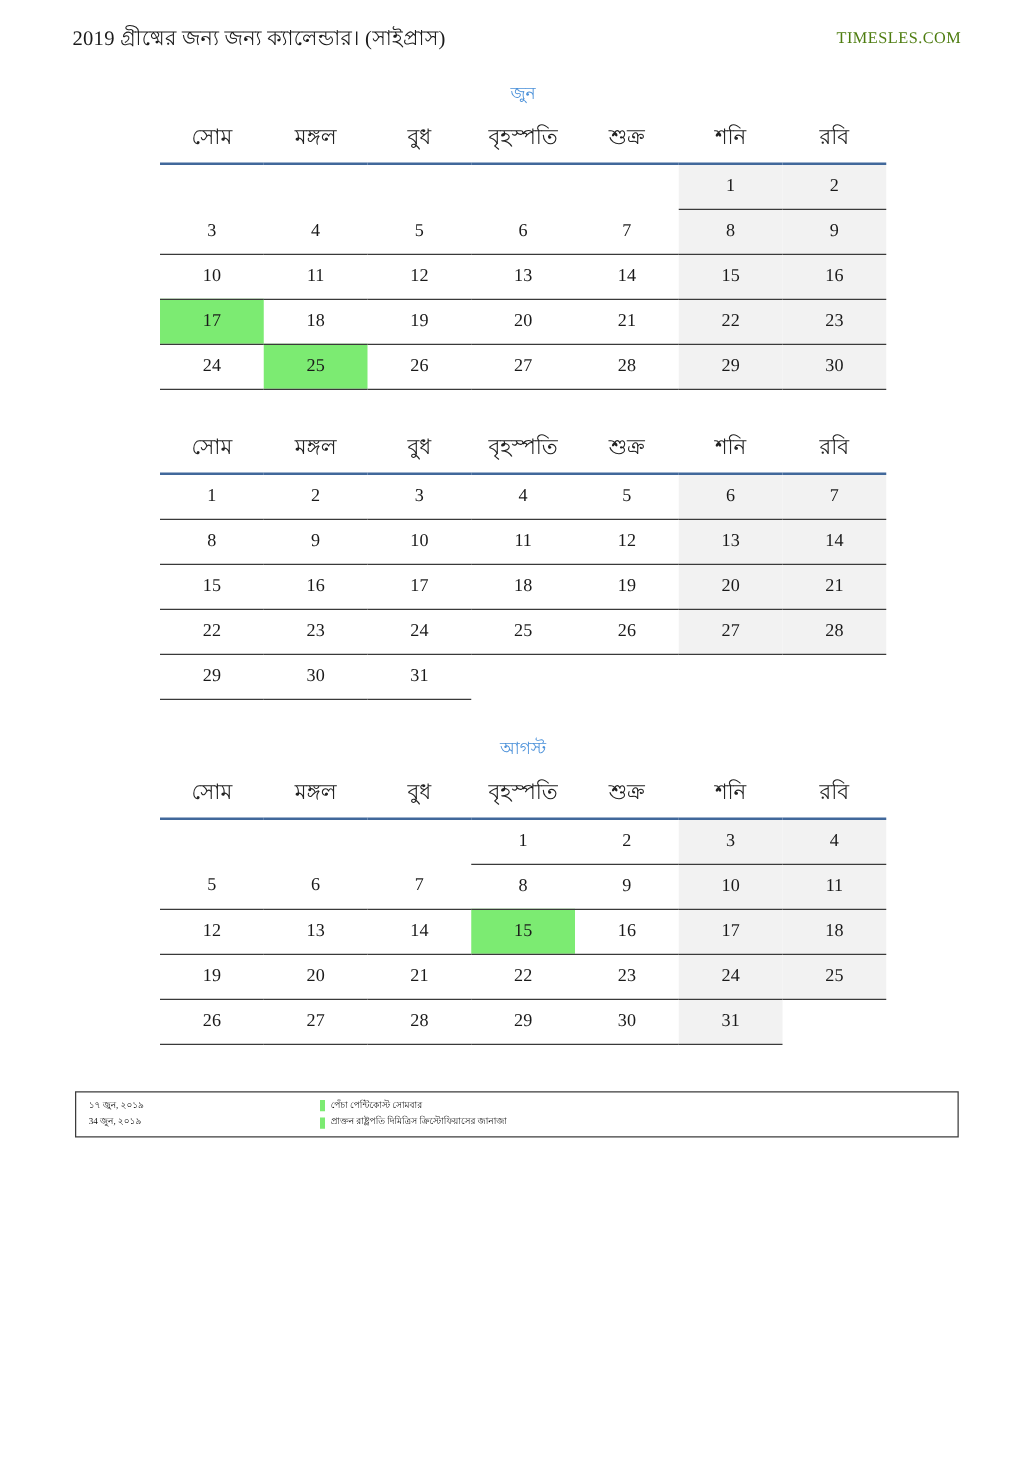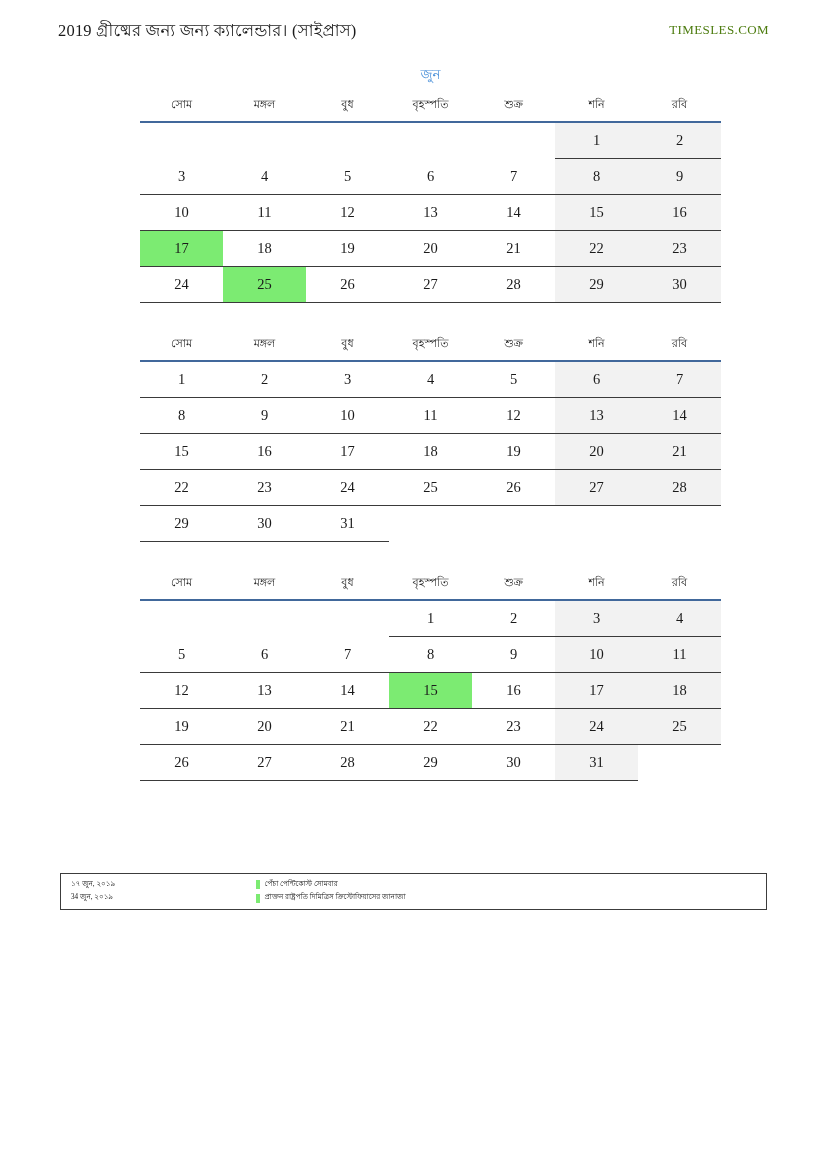--- a/index.html
+++ b/index.html
@@ -49,21 +49,21 @@
     font-family: "Liberation Serif", "DejaVu Serif", serif;
     color: #4d7c0f;
     letter-spacing: 0.4px;
     white-space: nowrap;
   }
 
   
   .months-wrap {
     position: absolute;
     top: 68px;
-    left: 140px;
+    left: 128px;
     width: 581px;
   }
   .month-block {
     width: 581px;
     margin-bottom: 32px;
   }
   .month-name {
     text-align: center;
     color: #4a90d9;
     font-size: 13.5px;
@@ -71,21 +71,21 @@
     padding-bottom: 13px;
     line-height: 1.1;
   }
   table.cal {
     border-collapse: collapse;
     width: 581px;
     table-layout: fixed;
   }
   table.cal th {
     font-weight: normal;
-    font-size: 11px;
+    font-size: 17px;
     color: #222222;
     text-align: center;
     padding: 0 0 6px 0;
     font-family: "Liberation Serif", "DejaVu Serif", serif;
   }
   table.cal thead tr {
     border-bottom: 2px solid #41689b;
   }
   table.cal td {
     height: 35px;
@@ -293,20 +293,21 @@
               <td class="">31</td>
               <td class="empty"></td>
               <td class="empty"></td>
               <td class="empty weekend"></td>
               <td class="empty weekend"></td>
             </tr>
           </tbody>
         </table>
       </div>
       <div class="month-block">
+        <div class="month-name">আগস্ট</div>
         <table class="cal">
           <thead>
             <tr>
               <th>সোম</th>
               <th>মঙ্গল</th>
               <th>বুধ</th>
               <th>বৃহস্পতি</th>
               <th>শুক্র</th>
               <th>শনি</th>
               <th>রবি</th>

